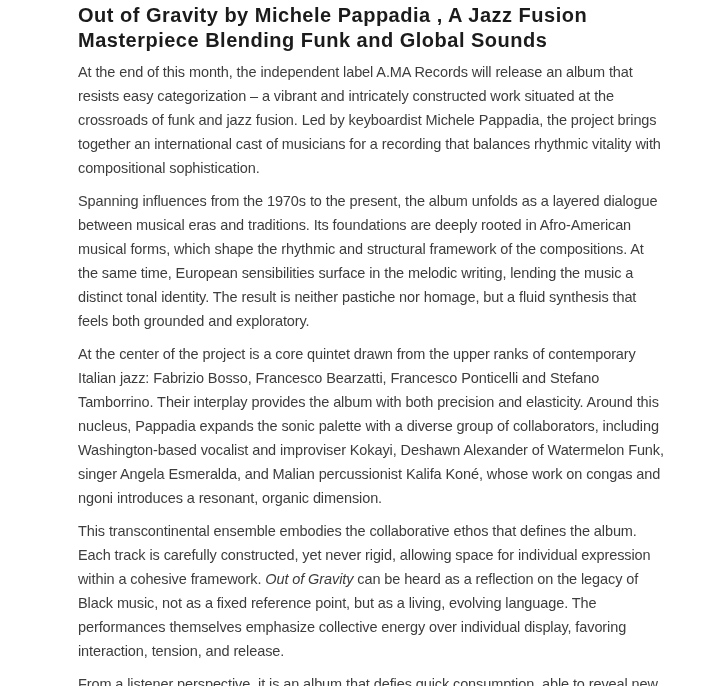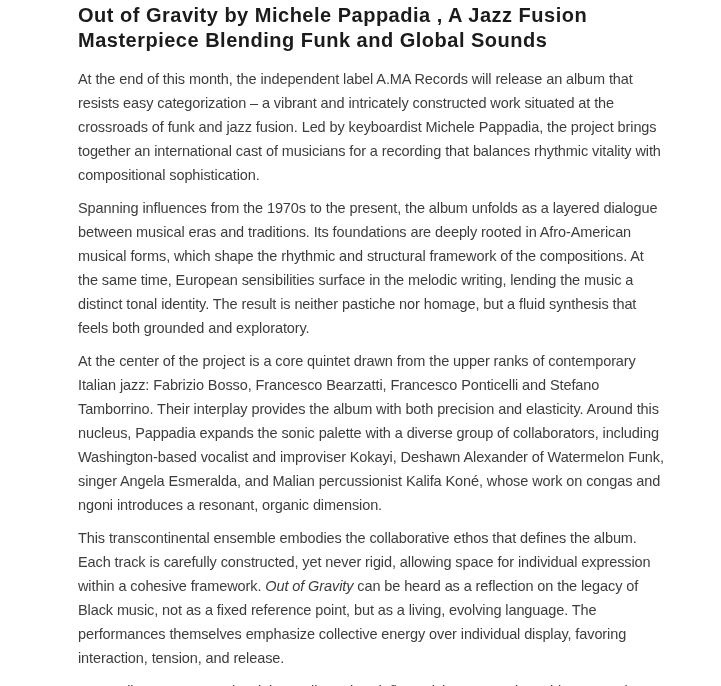--- a/index.html
+++ b/index.html
@@ -15,21 +15,21 @@
     padding: 3px 43px 0 78px;
     background: #ffffff;
   }
   .article-title {
     font-family: "Liberation Sans", sans-serif;
     font-weight: 700;
     font-size: 20px;
     line-height: 25px;
     letter-spacing: 0.5px;
     color: #1b1b1b;
-    margin: 0 0 14px 0;
+    margin: 0 0 7px 0;
     max-width: 600px;
   }
   .article-body p {
     font-size: 14.5px;
     line-height: 24px;
     letter-spacing: -0.1px;
     color: #3d3d3d;
     margin: 0 12px 9px 0;
     max-width: 600px;
   }

